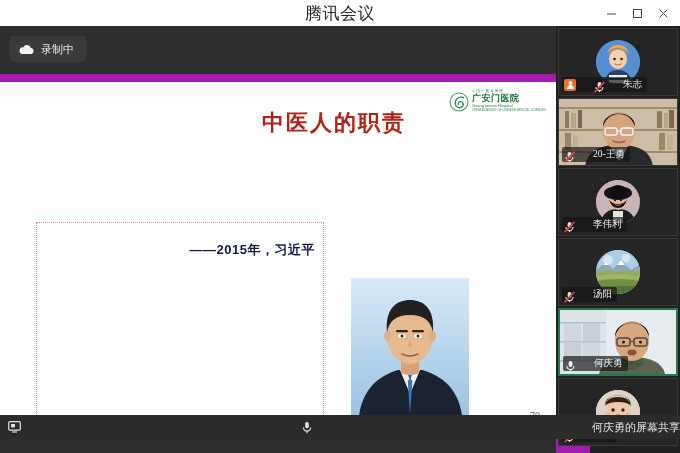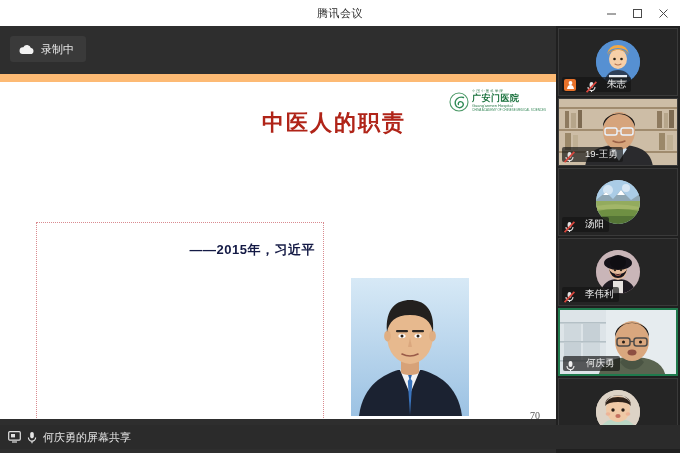--- a/index.html
+++ b/index.html
@@ -15,37 +15,38 @@
   }
 
   
   .titlebar{
     position:absolute;left:0;top:0;width:680px;height:26px;
     background:#ffffff;
     border-bottom:1px solid #dcdcdc;
     display:flex;align-items:center;justify-content:center;
   }
   .titlebar .title{
-    font-size:11px;color:#2b2b2b;letter-spacing:.5px;
+    font-size:17px;color:#2b2b2b;letter-spacing:.5px;
   }
   .winbtns{
     position:absolute;right:4px;top:0;height:26px;
     display:flex;align-items:center;gap:0px;
   }
   .winbtn{
     width:26px;height:26px;display:flex;align-items:center;justify-content:center;
     color:#4a4a4a;font-size:12px;line-height:1;cursor:default;
   }
   .winbtn svg{display:block;}
 
   
   .stage{
     position:absolute;left:0;top:26px;width:556px;height:427px;
-    background:#fdba74;
+    background:#a21caf;
     overflow:hidden;
+    padding-left:34px;
   }
 
   
   .topband{
     position:absolute;left:0;top:0;width:556px;height:48px;
     background:#2e2e2e;
   }
   .rec-pill{
     position:absolute;left:10px;top:10px;
     height:26px;padding:0 12px 0 9px;
@@ -124,24 +125,24 @@
   }
 
   
   .bottomband{
     position:absolute;left:0;top:393px;width:556px;height:34px;
     background:#2e2e2e;
   }
 
   
   .statusbar{
-    position:absolute;left:0;bottom:4px;width:680px;height:24px;
+    position:absolute;left:0;bottom:14px;width:680px;height:24px;
     background:#2b2b2b;
     display:flex;align-items:center;gap:6px;
-    padding-left:8px;box-sizing:border-box;
+    padding-left:8px;box-sizing:border-box;justify-content:space-between;
   }
   .statusbar .ico{display:flex;align-items:center;}
   .statusbar .share-label{font-size:11px;color:#e4e4e4;}
 
   
   .rail{
     position:absolute;right:0;top:26px;width:124px;height:403px;
     background:#202020;
     padding:2px 2px 0 2px;box-sizing:border-box;
   }
@@ -158,21 +159,21 @@
   .tile .video{position:absolute;inset:0;}
   .tile .avatar{
     position:absolute;left:50%;top:50%;transform:translate(-50%,-50%);
     width:44px;height:44px;border-radius:50%;overflow:hidden;
   }
   .tile .nametag{
     position:absolute;left:3px;bottom:3px;
     height:15px;padding:0 5px 0 2px;
     background:rgba(20,20,20,.68);
     border-radius:2px;
-    display:flex;align-items:center;gap:10px;
+    display:flex;align-items:center;gap:18px;font-family:Liberation Serif, serif;
   }
   .tile .nametag .nm{font-size:9.5px;color:#f0f0f0;white-space:nowrap;}
   .host-badge{
     width:12px;height:12px;background:#e8722a;border-radius:2px;
     display:flex;align-items:center;justify-content:center;
   }
   .mic{width:11px;height:12px;display:block;}
 
   
   .av-cartoon{width:100%;height:100%;background:#4f8ed1;position:relative;}
@@ -371,21 +372,51 @@
       </div>
       <div class="nametag">
         <span class="mic">
           <svg width="11" height="12" viewBox="0 0 11 12">
             <rect x="3.6" y="1" width="3.8" height="6" rx="1.9" fill="#e3e3e3"></rect>
             <path d="M2 6.1 a3.5 3.5 0 0 0 7 0" fill="none" stroke="#e3e3e3" stroke-width="1.1"></path>
             <line x1="5.5" y1="9.5" x2="5.5" y2="11" stroke="#e3e3e3" stroke-width="1.1"></line>
             <line x1="0.6" y1="11.2" x2="10.4" y2="0.9" stroke="#d9453c" stroke-width="1.7"></line>
           </svg>
         </span>
-        <span class="nm">19-王勇</span>
+        <span class="nm">20-王勇</span>
+      </div>
+    </div>
+
+    <div class="tile">
+      <div class="avatar">
+        <div class="av-photo1">
+          <svg viewBox="0 0 44 44" width="44" height="44">
+            <rect width="44" height="44" fill="#c9b5b8"></rect>
+            <path d="M4 44 C6 33 13 29 22 29 C31 29 38 33 40 44 Z" fill="#1f1b22"></path>
+            <rect x="17" y="31" width="10" height="12" fill="#e6e2e0"></rect>
+            <ellipse cx="22" cy="20" rx="9" ry="10" fill="#e3b99a"></ellipse>
+            <ellipse cx="22" cy="13" rx="14" ry="7" fill="#16131a"></ellipse>
+            <ellipse cx="22" cy="12" rx="8" ry="7" fill="#0f0d12"></ellipse>
+            <path d="M13 19 q2 9 9 9 q7 0 9 -9 q-2 5 -9 5 q-7 0 -9 -5z" fill="#16131a"></path>
+            <circle cx="19" cy="20" r="1.2" fill="#2a2118"></circle>
+            <circle cx="25" cy="20" r="1.2" fill="#2a2118"></circle>
+            <path d="M19.5 24.5 q2.5 1.8 5 0" fill="none" stroke="#a85f52" stroke-width="1.1" stroke-linecap="round"></path>
+          </svg>
+        </div>
+      </div>
+      <div class="nametag">
+        <span class="mic">
+          <svg width="11" height="12" viewBox="0 0 11 12">
+            <rect x="3.6" y="1" width="3.8" height="6" rx="1.9" fill="#e3e3e3"></rect>
+            <path d="M2 6.1 a3.5 3.5 0 0 0 7 0" fill="none" stroke="#e3e3e3" stroke-width="1.1"></path>
+            <line x1="5.5" y1="9.5" x2="5.5" y2="11" stroke="#e3e3e3" stroke-width="1.1"></line>
+            <line x1="0.6" y1="11.2" x2="10.4" y2="0.9" stroke="#d9453c" stroke-width="1.7"></line>
+          </svg>
+        </span>
+        <span class="nm">李伟利</span>
       </div>
     </div>
 
     <div class="tile">
       <div class="avatar">
         <div class="av-scenery">
           <svg viewBox="0 0 44 44" width="44" height="44">
             <rect width="44" height="44" fill="#aacce6"></rect>
             <circle cx="12" cy="10" r="5" fill="#dbe9f5" opacity=".85"></circle>
             <circle cx="30" cy="8" r="4" fill="#e4eef7" opacity=".8"></circle>
@@ -402,50 +433,20 @@
       <div class="nametag">
         <span class="mic">
           <svg width="11" height="12" viewBox="0 0 11 12">
             <rect x="3.6" y="1" width="3.8" height="6" rx="1.9" fill="#e3e3e3"></rect>
             <path d="M2 6.1 a3.5 3.5 0 0 0 7 0" fill="none" stroke="#e3e3e3" stroke-width="1.1"></path>
             <line x1="5.5" y1="9.5" x2="5.5" y2="11" stroke="#e3e3e3" stroke-width="1.1"></line>
             <line x1="0.6" y1="11.2" x2="10.4" y2="0.9" stroke="#d9453c" stroke-width="1.7"></line>
           </svg>
         </span>
         <span class="nm">汤阳</span>
-      </div>
-    </div>
-
-    <div class="tile">
-      <div class="avatar">
-        <div class="av-photo1">
-          <svg viewBox="0 0 44 44" width="44" height="44">
-            <rect width="44" height="44" fill="#c9b5b8"></rect>
-            <path d="M4 44 C6 33 13 29 22 29 C31 29 38 33 40 44 Z" fill="#1f1b22"></path>
-            <rect x="17" y="31" width="10" height="12" fill="#e6e2e0"></rect>
-            <ellipse cx="22" cy="20" rx="9" ry="10" fill="#e3b99a"></ellipse>
-            <ellipse cx="22" cy="13" rx="14" ry="7" fill="#16131a"></ellipse>
-            <ellipse cx="22" cy="12" rx="8" ry="7" fill="#0f0d12"></ellipse>
-            <path d="M13 19 q2 9 9 9 q7 0 9 -9 q-2 5 -9 5 q-7 0 -9 -5z" fill="#16131a"></path>
-            <circle cx="19" cy="20" r="1.2" fill="#2a2118"></circle>
-            <circle cx="25" cy="20" r="1.2" fill="#2a2118"></circle>
-            <path d="M19.5 24.5 q2.5 1.8 5 0" fill="none" stroke="#a85f52" stroke-width="1.1" stroke-linecap="round"></path>
-          </svg>
-        </div>
-      </div>
-      <div class="nametag">
-        <span class="mic">
-          <svg width="11" height="12" viewBox="0 0 11 12">
-            <rect x="3.6" y="1" width="3.8" height="6" rx="1.9" fill="#e3e3e3"></rect>
-            <path d="M2 6.1 a3.5 3.5 0 0 0 7 0" fill="none" stroke="#e3e3e3" stroke-width="1.1"></path>
-            <line x1="5.5" y1="9.5" x2="5.5" y2="11" stroke="#e3e3e3" stroke-width="1.1"></line>
-            <line x1="0.6" y1="11.2" x2="10.4" y2="0.9" stroke="#d9453c" stroke-width="1.7"></line>
-          </svg>
-        </span>
-        <span class="nm">李伟利</span>
       </div>
     </div>
 
     <div class="tile active">
       <div class="video">
         <div class="vid-office">
           <svg viewBox="0 0 120 68" width="120" height="68" preserveAspectRatio="none">
             <rect width="120" height="68" fill="#e6ecef"></rect>
             <rect x="0" y="0" width="46" height="68" fill="#dde4e8"></rect>
             <rect x="4" y="14" width="17" height="17" fill="#cfd8dd"></rect>

